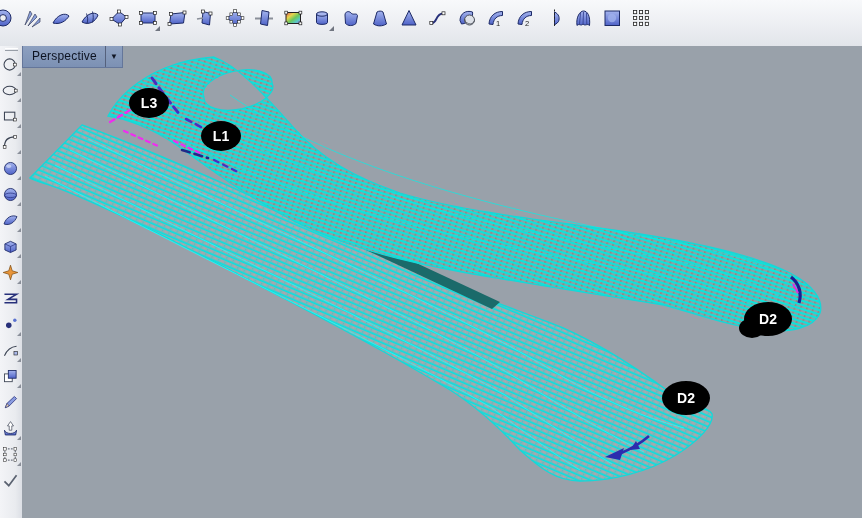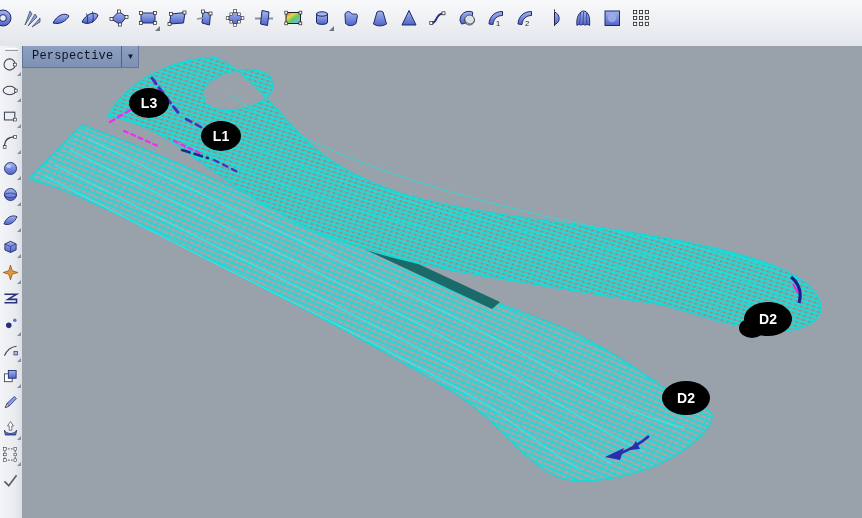--- a/index.html
+++ b/index.html
@@ -30,21 +30,21 @@
   .sbi .fly{border-bottom-color:#8a8f99;border-left-width:4px;border-bottom-width:4px;}
 
   
   #viewport{position:absolute;top:46px;left:22px;width:840px;height:472px;
             background:#99a1aa;}
   #vp-canvas{position:absolute;top:0;left:0;}
   #vp-tab{position:absolute;top:0;left:0;height:21px;
           background:linear-gradient(#8da0c0,#7c91b4);
           border:1px solid #64769a;border-top:none;
           display:flex;align-items:stretch;color:#0d1322;z-index:5;}
-  #vp-tab-label{padding:3px 8px 0 9px;font-size:12px;letter-spacing:.2px;font-family:Liberation Mono, monospace;}
+  #vp-tab-label{padding:3px 8px 0 9px;font-size:12px;letter-spacing:.2px;}
   #vp-tab-arrow{border-left:1px solid #55617c;width:16px;display:flex;
                 align-items:center;justify-content:center;font-size:8px;color:#101624;}
 </style>
 </head>
 <body>
 
 <svg width="0" height="0" style="position:absolute" aria-hidden="true">
   <defs>
     <linearGradient id="rg" x1="0" y1="0" x2="1" y2="1">
       <stop offset="0" stop-color="#e05858"></stop>

